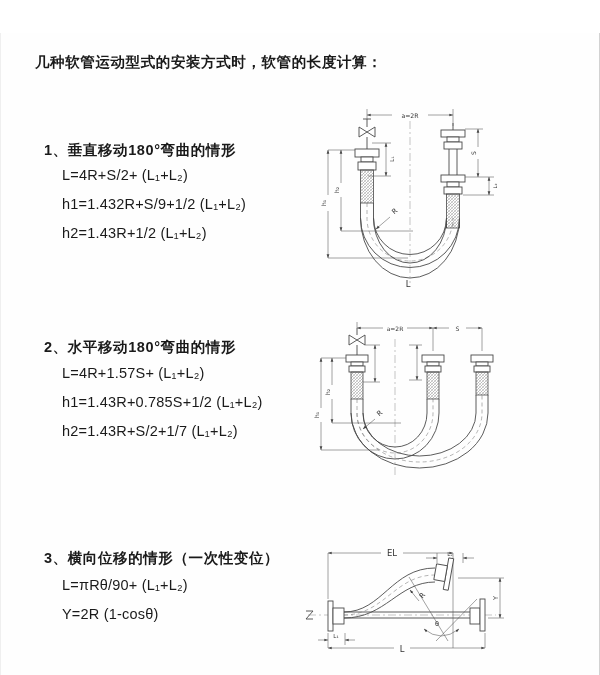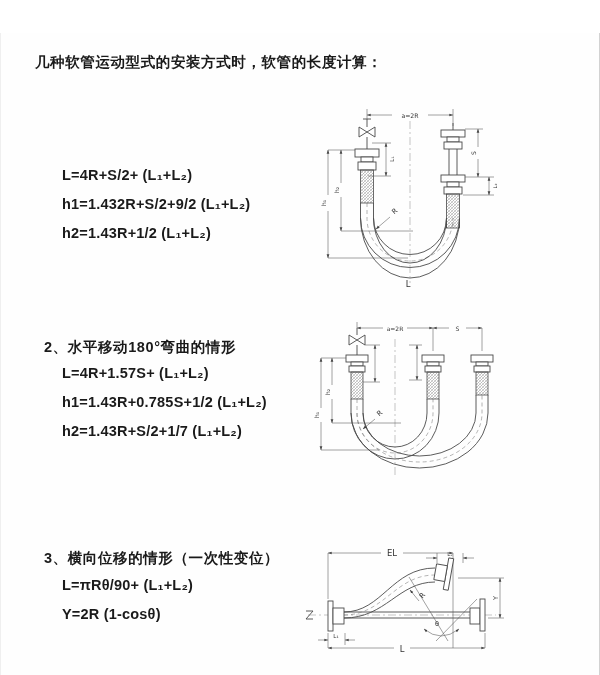--- a/index.html
+++ b/index.html
@@ -1,39 +1,40 @@
 <!DOCTYPE html>
 <html><head>
 <meta charset="utf-8">
 <style>
   html,body{margin:0;padding:0;background:#ffffff;}
   body{width:600px;height:675px;font-family:"Liberation Sans","DejaVu Sans",sans-serif;color:#1a1a1a;overflow:hidden;}
   .page{position:relative;width:600px;height:675px;background:#fefefe;
         box-shadow:inset -1px -1px 0 #d2d2d2, inset 1px 0 0 #efefef;margin-top:33px;}
   .title{position:absolute;left:35px;top:20px;font-size:14.5px;font-weight:700;letter-spacing:.6px;white-space:nowrap;}
   .sec-heading{position:absolute;font-size:14.5px;font-weight:700;letter-spacing:.6px;white-space:nowrap;}
-  .formula{position:absolute;font-size:14.5px;font-weight:700;letter-spacing:.2px;white-space:nowrap;}
+  .formula{position:absolute;font-size:14.5px;font-weight:400;letter-spacing:.2px;white-space:nowrap;}
   .diag{position:absolute;}
   svg text{fill:#333;font-family:"DejaVu Sans","Liberation Sans",sans-serif;}
   .dw{stroke:#4a4a4a;stroke-width:.9;fill:none;}           
   .dwf{stroke:#4a4a4a;stroke-width:.9;fill:#ffffff;}       
   .dim{stroke:#555;stroke-width:.55;fill:none;}            
   .cl{stroke:#8a8a8a;stroke-width:.5;fill:none;stroke-dasharray:8 3 2 3;} 
   .hcl{stroke:#777;stroke-width:.55;fill:none;stroke-dasharray:4 3;}      
   .braid{fill:url(#braidpat);stroke:#4a4a4a;stroke-width:.8;}
 </style>
 </head>
 <body>
 
 <div class="page">
 
   <div class="title">几种软管运动型式的安装方式时，软管的长度计算：</div>
 
+  <div class="sec-heading" style="left:44px;top:108px">1、垂直移动180°弯曲的情形</div>
   <div class="formula" style="left:62px;top:134px">L=4R+S/2+ (L₁+L₂)</div>
-  <div class="formula" style="left:62px;top:163px">h1=1.432R+S/2+9/2 (L₁+L₂)</div>
+  <div class="formula" style="left:62px;top:163px">h1=1.432R+S/9+1/2 (L₁+L₂)</div>
   <div class="formula" style="left:62px;top:192px">h2=1.43R+1/2 (L₁+L₂)</div>
 
   <div class="sec-heading" style="left:44px;top:305px">2、水平移动180°弯曲的情形</div>
   <div class="formula" style="left:62px;top:332px">L=4R+1.57S+ (L₁+L₂)</div>
   <div class="formula" style="left:62px;top:361px">h1=1.43R+0.785S+1/2 (L₁+L₂)</div>
   <div class="formula" style="left:62px;top:390px">h2=1.43R+S/2+1/7 (L₁+L₂)</div>
 
   <div class="sec-heading" style="left:44px;top:516px">3、横向位移的情形（一次性变位）</div>
   <div class="formula" style="left:62px;top:544px">L=πRθ/90+ (L₁+L₂)</div>
   <div class="formula" style="left:62px;top:573px">Y=2R (1-cosθ)</div>

